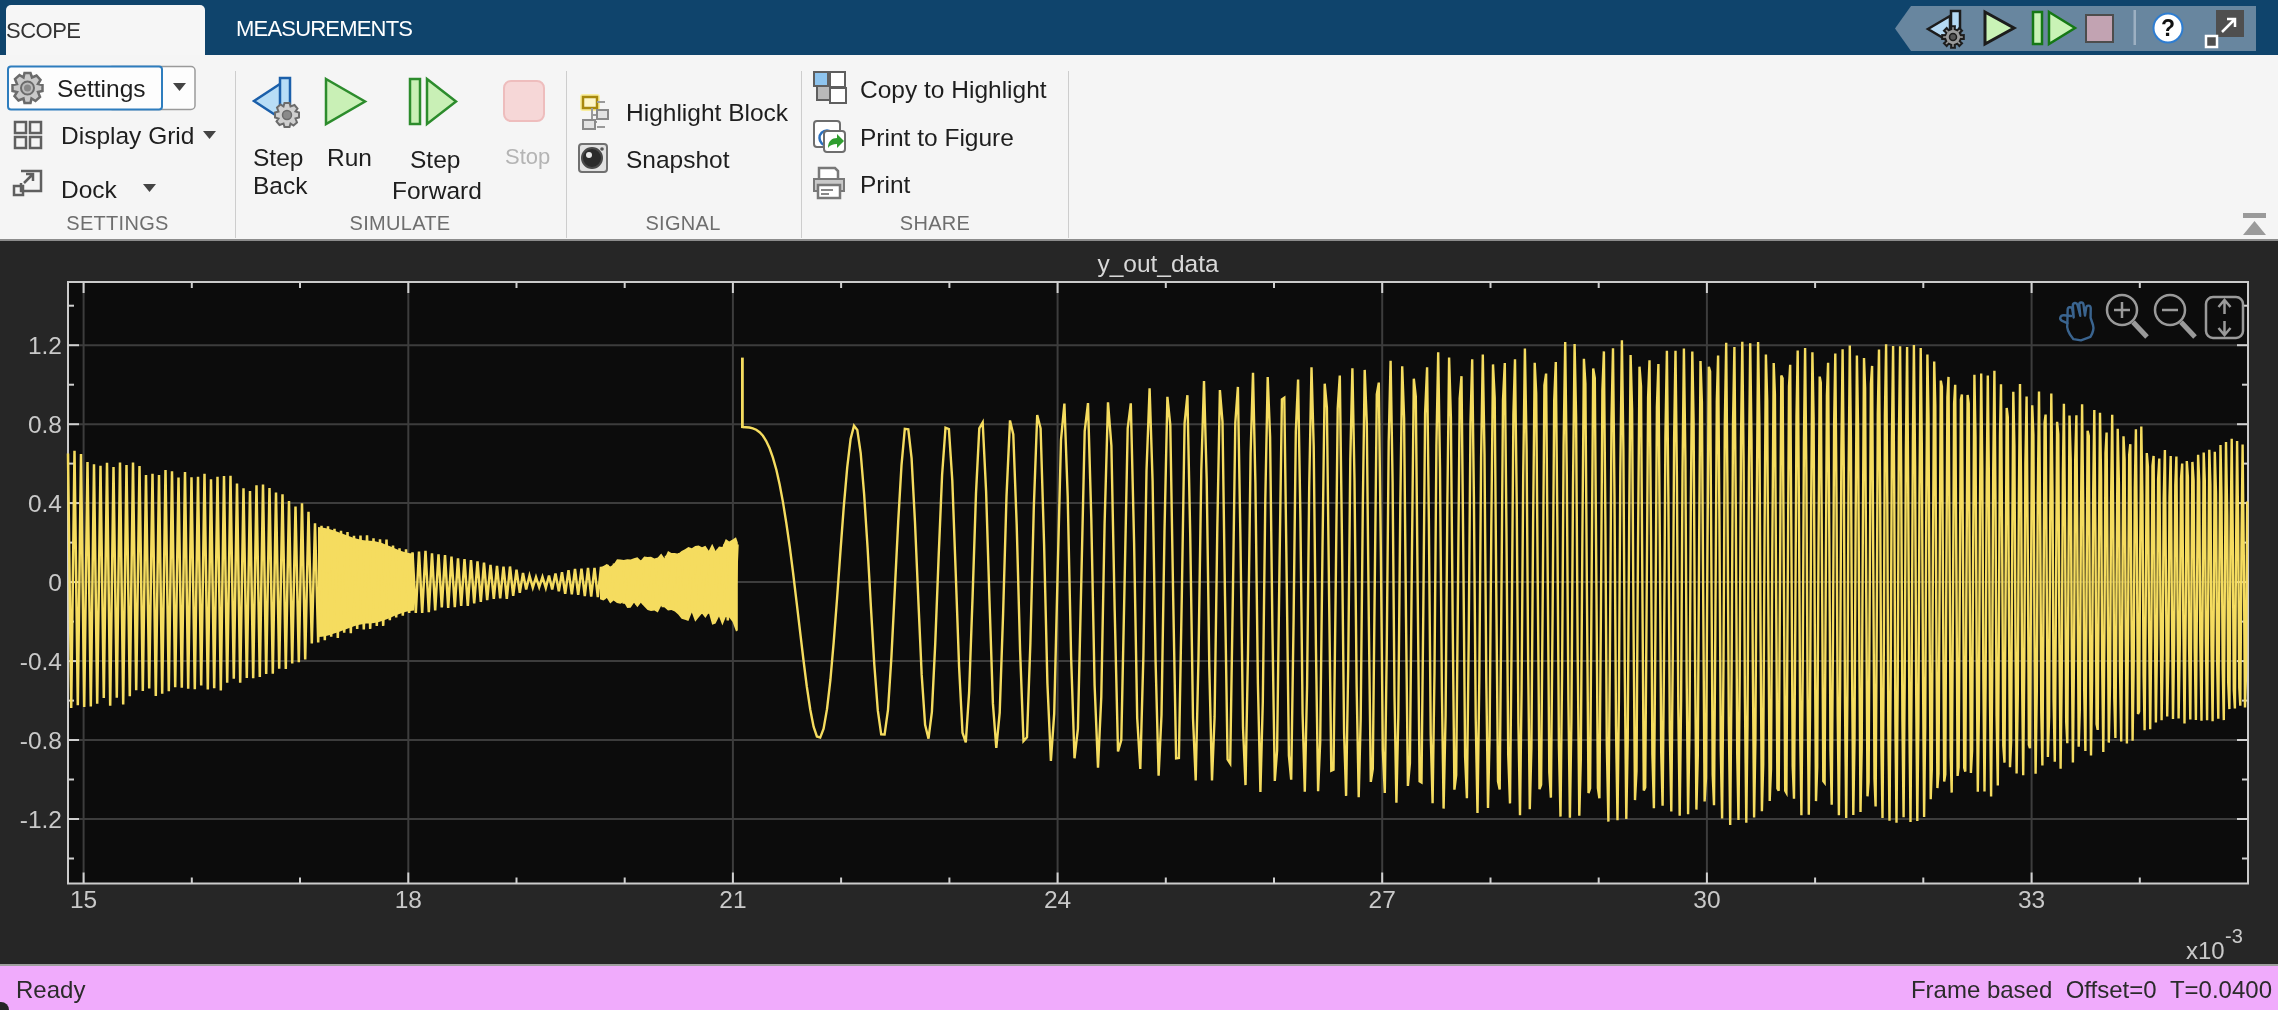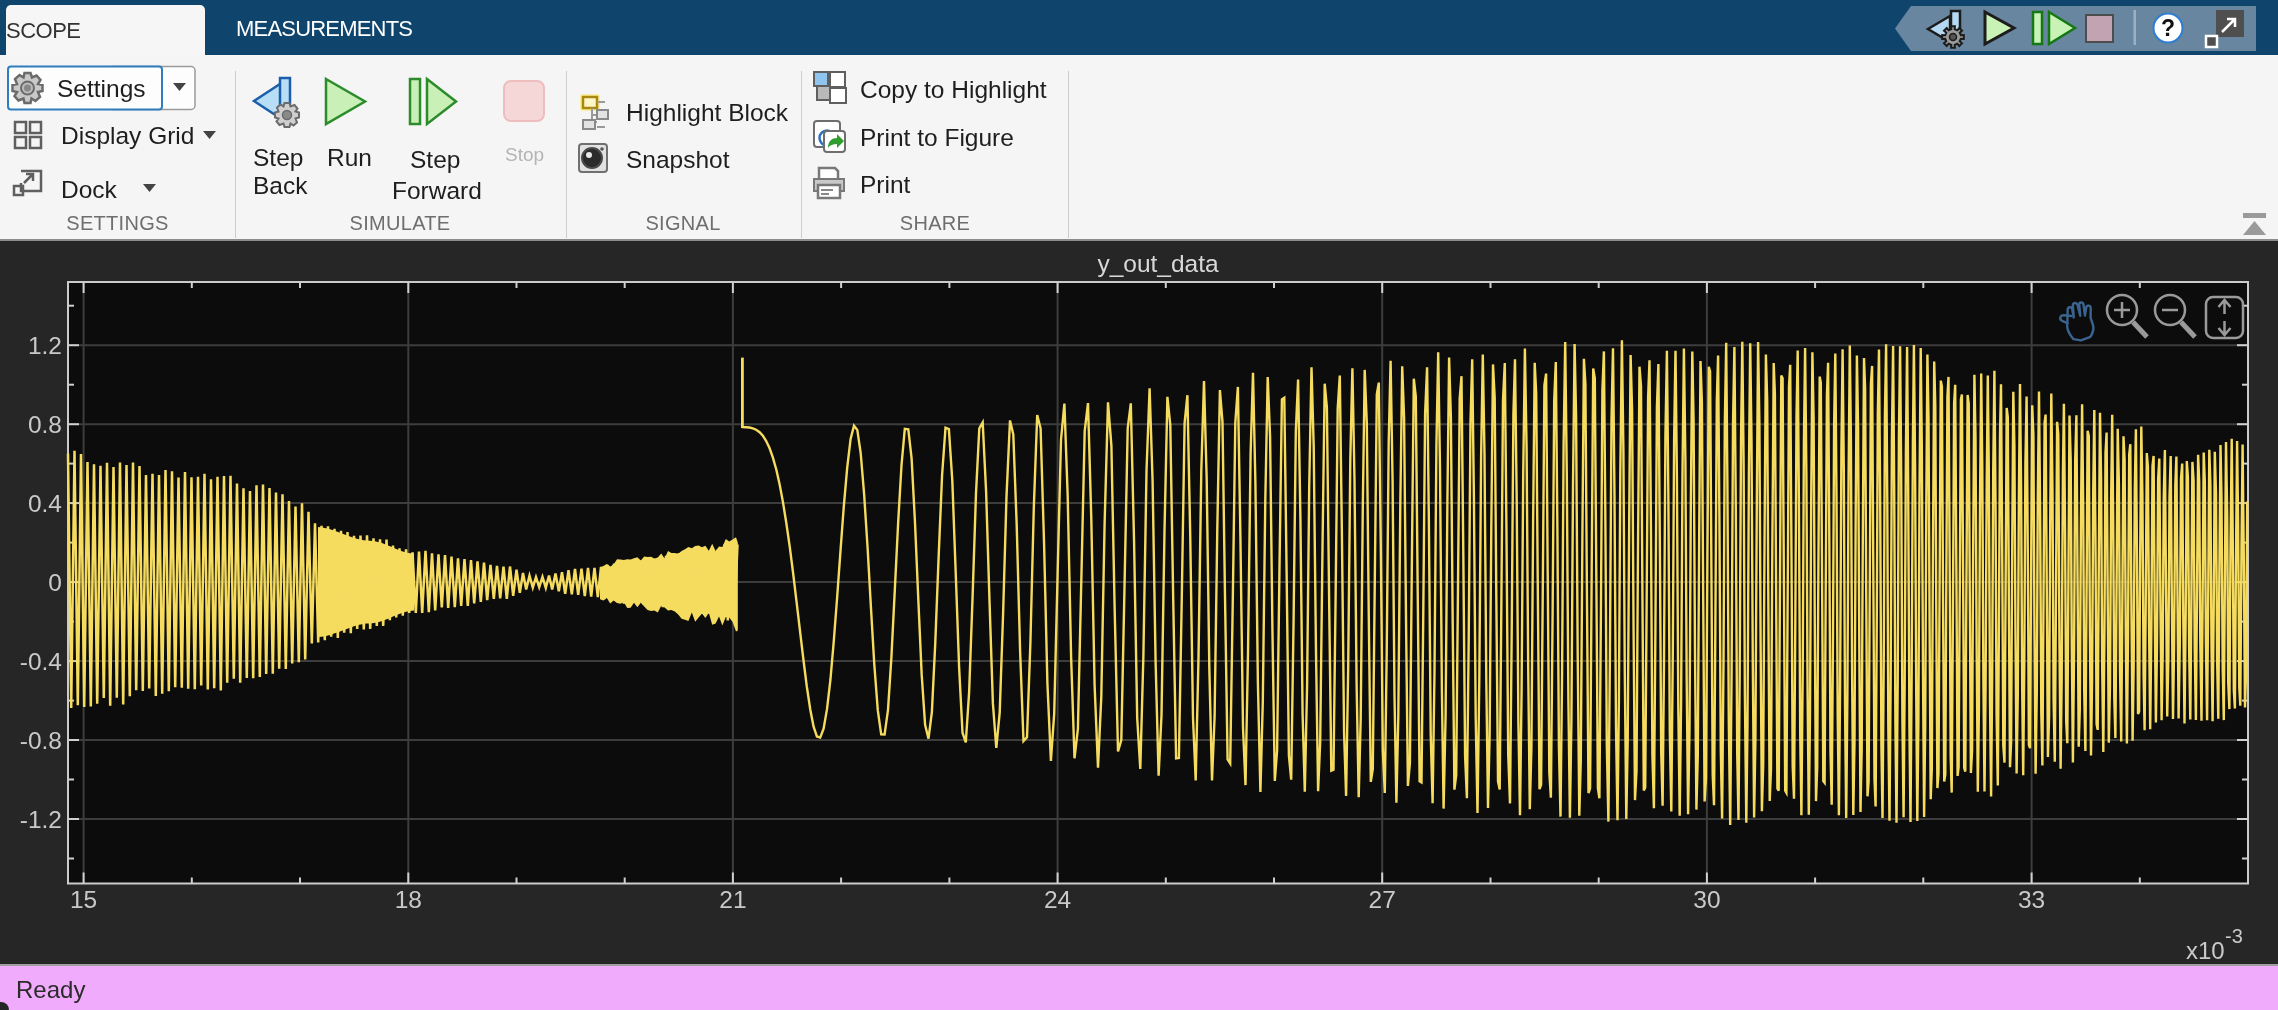--- a/index.html
+++ b/index.html
@@ -4,21 +4,21 @@
 html,body{width:2278px;height:1010px;overflow:hidden;font-family:"Liberation Sans",sans-serif;background:#262626}
 .abs{position:absolute}
 #tabbar{position:absolute;left:0;top:0;width:2278px;height:55px;background:#0f446c}
 #scopetab{position:absolute;left:6px;top:5px;width:199px;height:50px;background:#f6f6f6;border-radius:5px 5px 0 0;
   color:#333;font-size:22px;text-align:left;line-height:52px;letter-spacing:-0.5px}
 #meas{position:absolute;left:236px;top:0;height:55px;color:#fff;font-size:22px;line-height:57px;letter-spacing:-0.8px}
 #ribbon{position:absolute;left:0;top:55px;width:2278px;height:186px;background:#f5f5f5;border-bottom:2px solid #8c8c8c}
 .sep{position:absolute;top:16px;width:1px;height:167px;background:#cdcdcd}
 .seclab{position:absolute;top:212px;font-size:20px;color:#6e6e6e;text-align:center;letter-spacing:0.3px}
 .blab{position:absolute;font-size:24.5px;color:#1e1e1e}
-.graylab{position:absolute;font-size:19px;color:#b4b4b4}
+.graylab{position:absolute;font-size:22px;color:#b4b4b4}
 #chart{position:absolute;left:0;top:0;width:2278px;height:1010px}
 #status{position:absolute;left:0;top:964px;width:2278px;height:46px;background:#f0abfc;border-top:2px solid #9e9e9e;
  font-size:24px;color:#2b2b2b}
 </style></head><body>
 <svg id="chart" width="2278" height="1010" viewBox="0 0 2278 1010">
   <rect x="0" y="241" width="2278" height="723" fill="#262626"></rect>
   <rect x="68" y="282" width="2180" height="601.5" fill="#0c0c0c"></rect>
   <line x1="83.6" y1="282" x2="83.6" y2="883.5" stroke="#3d3d3d" stroke-width="2"></line>
 <line x1="408.3" y1="282" x2="408.3" y2="883.5" stroke="#3d3d3d" stroke-width="2"></line>
 <line x1="732.9" y1="282" x2="732.9" y2="883.5" stroke="#3d3d3d" stroke-width="2"></line>
@@ -278,13 +278,14 @@
 <div class="blab" style="left:626px;top:99px">Highlight Block</div>
 <div class="blab" style="left:626px;top:146px">Snapshot</div>
 <div class="seclab" style="left:563px;width:240px">SIGNAL</div>
 <div class="blab" style="left:860px;top:76px">Copy to Highlight</div>
 <div class="blab" style="left:860px;top:124px">Print to Figure</div>
 <div class="blab" style="left:860px;top:171px">Print</div>
 <div class="seclab" style="left:815px;width:240px">SHARE</div>
 
 <div id="status">
   <span style="position:absolute;left:16px;top:10px">Ready</span>
+  <span style="position:absolute;right:6px;top:10px">Frame based&nbsp;&nbsp;Offset=0&nbsp;&nbsp;T=0.0400</span>
 </div>
 <div style="position:absolute;left:0;top:1002px;width:9px;height:8px;background:#262626;border-radius:0 9px 0 0"></div>
 </body></html>

